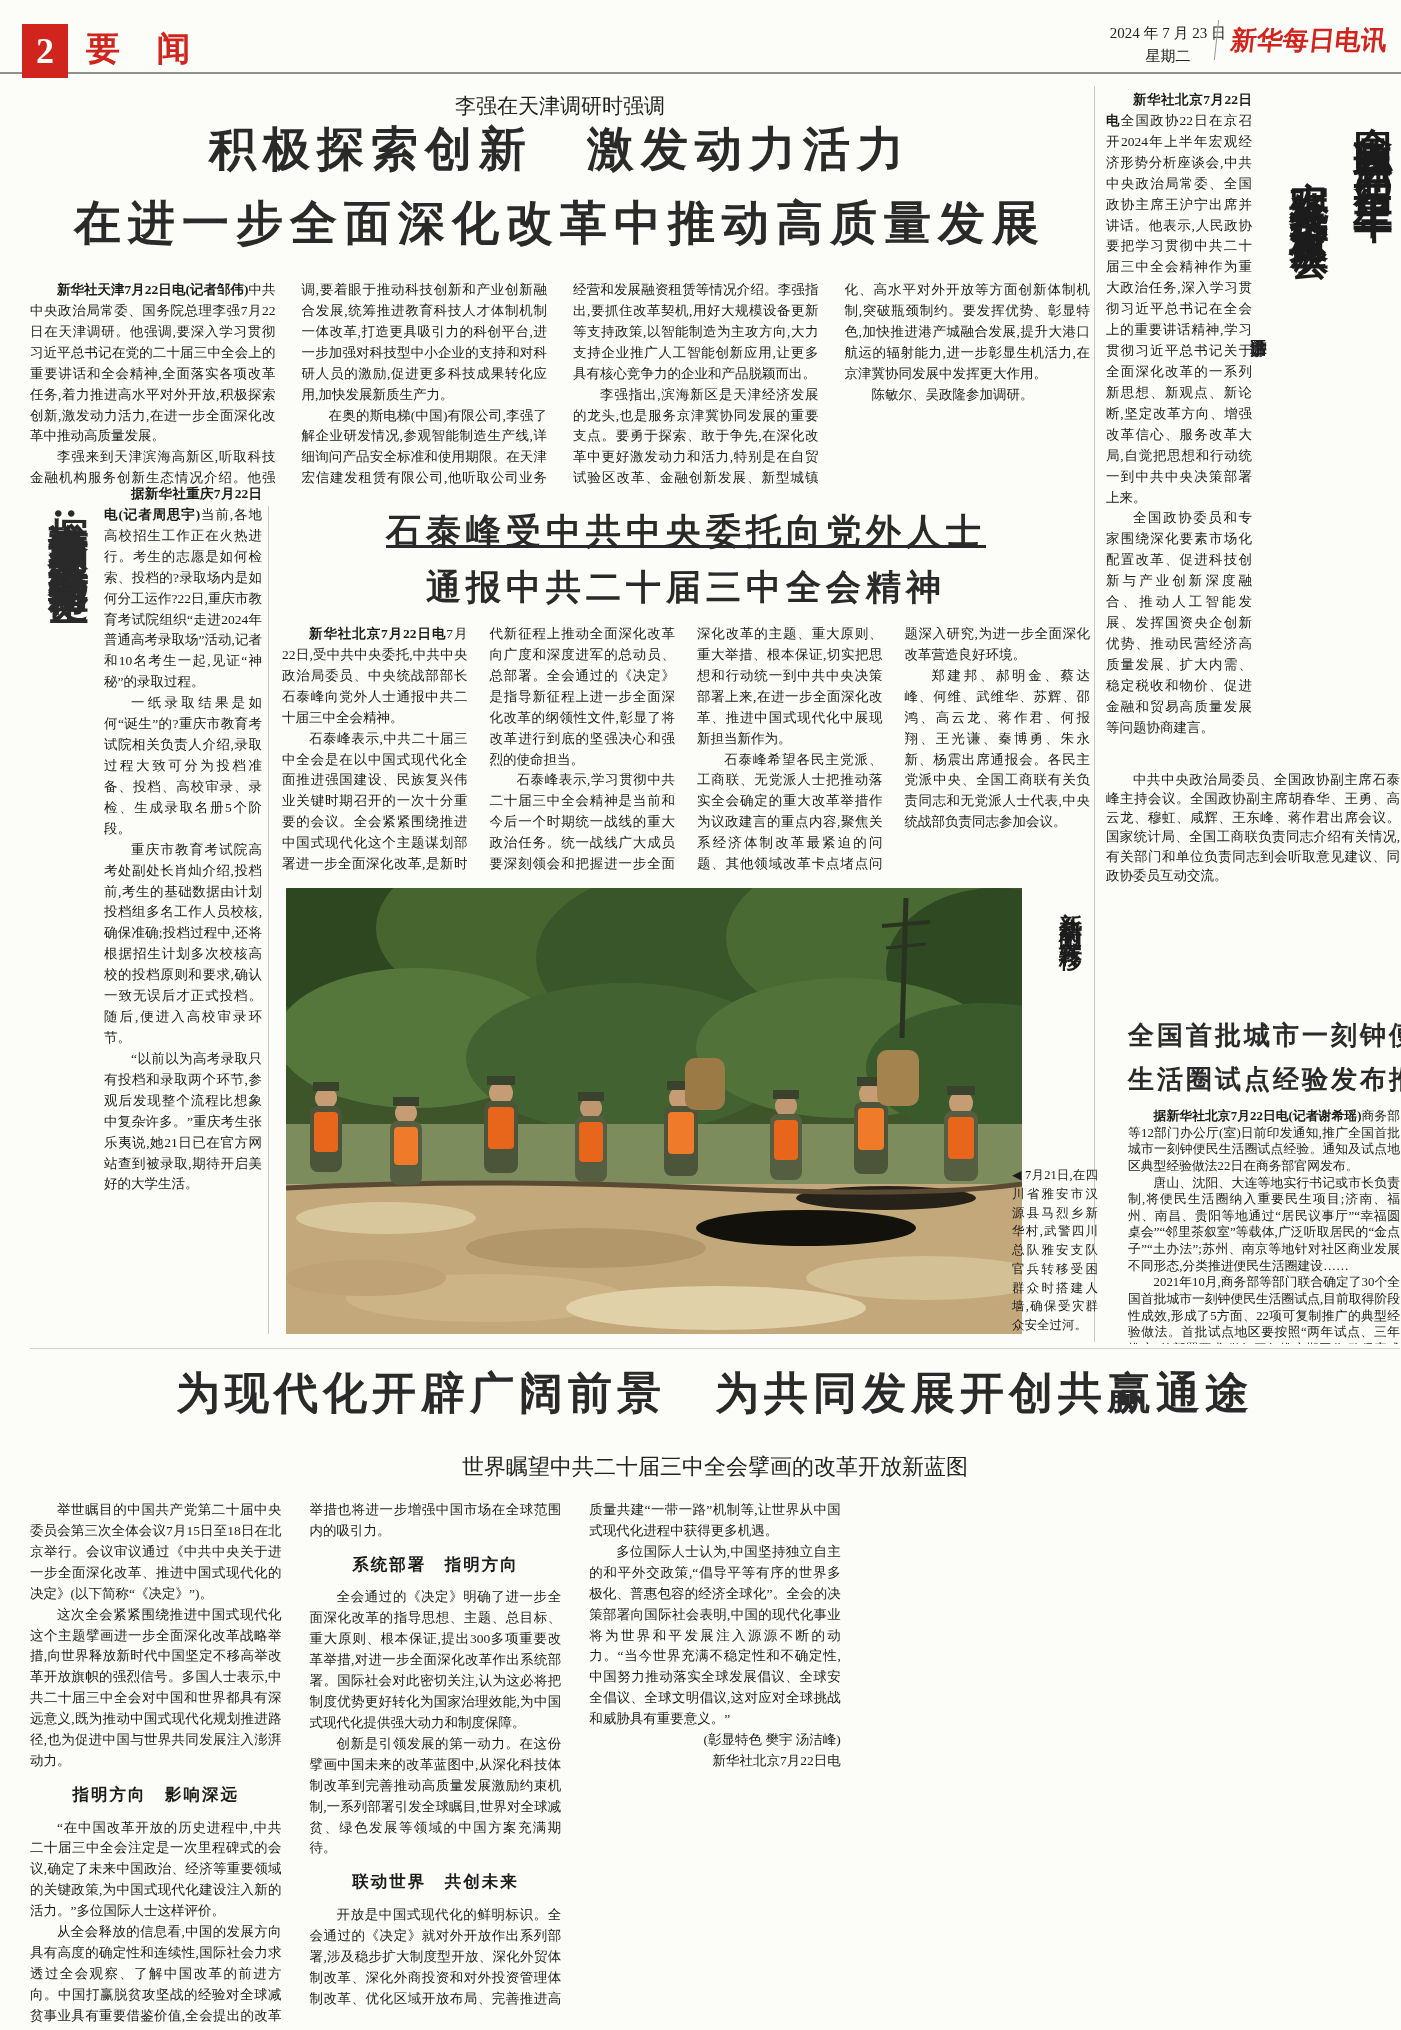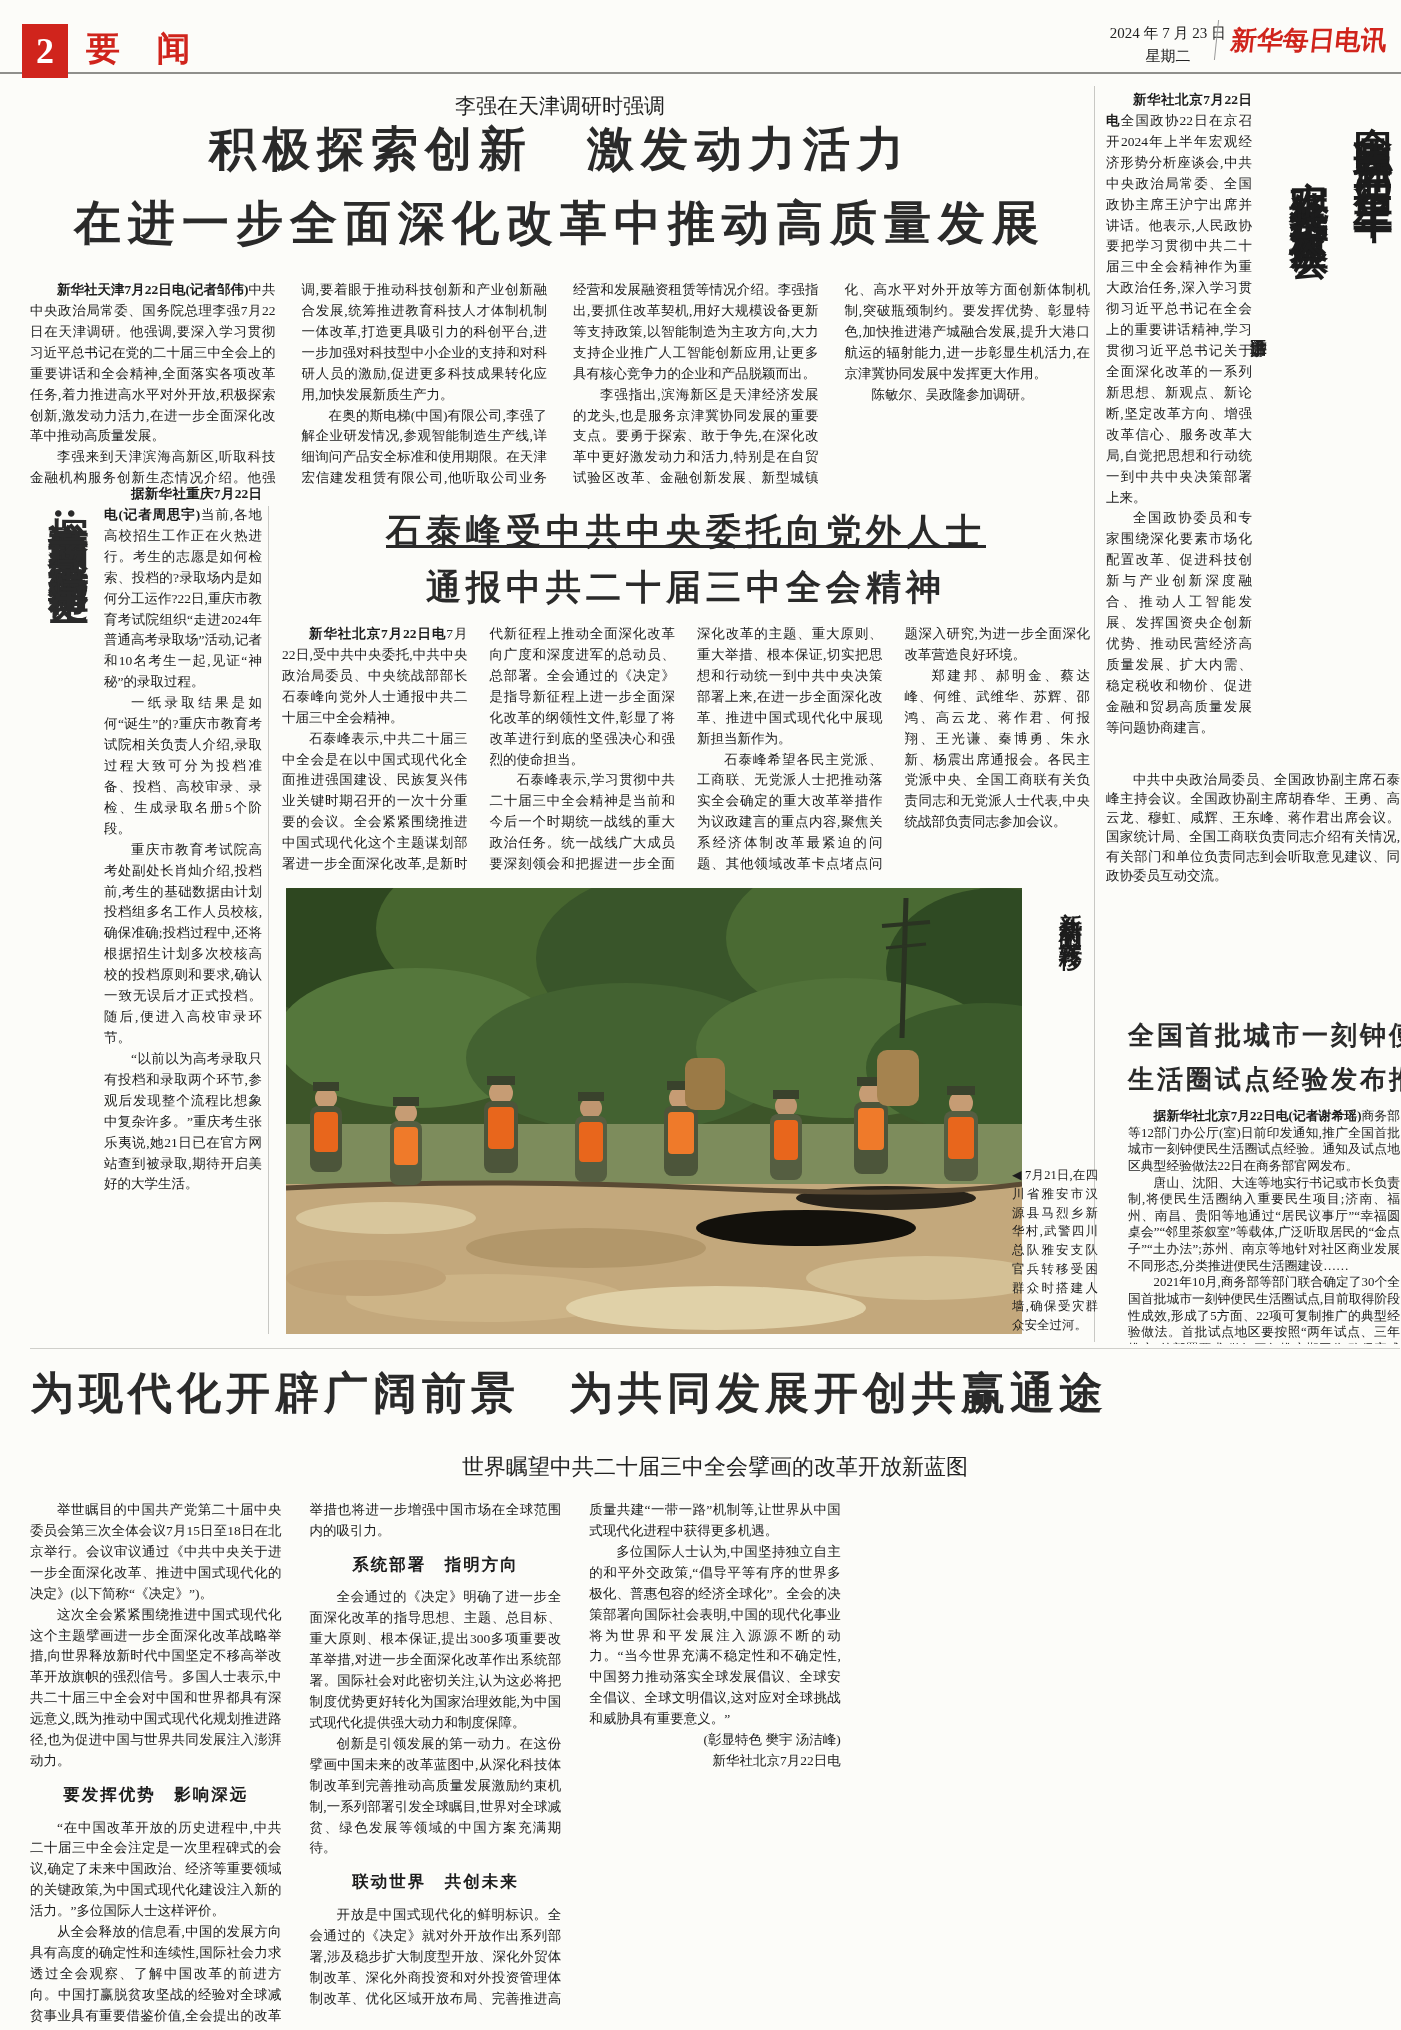--- a/index.html
+++ b/index.html
@@ -50,21 +50,21 @@
   #cap-title{left:1032px;top:894px;width:54px;height:260px;writing-mode:vertical-rl;
              font-size:23px;font-weight:bold;letter-spacing:5px;}
   #cap-text{left:1012px;top:1166px;width:86px;height:168px;font-size:12.5px;line-height:1.5;overflow:hidden;}
   #cap-text .para{text-indent:0;}
   
   .life-line{left:1128px;width:272px;text-align:center;font-weight:bold;color:#2a2a2a;
              font-size:26px;letter-spacing:3px;white-space:nowrap;}
   #life-body{left:1128px;top:1108px;width:272px;height:236px;font-size:12.8px;line-height:1.3;overflow:hidden;}
   
   #bot-rule{left:30px;top:1348px;width:1370px;}
-  #bot-head{left:30px;top:1364px;width:1370px;font-weight:bold;color:#2a2a2a;
+  #bot-head{left:30px;top:1364px;width:1370px;text-align:center;font-weight:bold;color:#2a2a2a;
             font-size:44px;letter-spacing:5px;white-space:nowrap;}
   #bot-sub{left:30px;top:1452px;width:1370px;text-align:center;font-size:22px;color:#222;}
   #bot-body{left:30px;top:1500px;width:1370px;height:528px;column-count:5;column-gap:28px;}
 </style>
 </head>
 <body>
 
 <div id="page">
 
   <div class="abs" id="hdr"></div>
@@ -215,21 +215,21 @@
       <p class="para">唐山、沈阳、大连等地实行书记或市长负责制,将便民生活圈纳入重要民生项目;济南、福州、南昌、贵阳等地通过“居民议事厅”“幸福圆桌会”“邻里茶叙室”等载体,广泛听取居民的“金点子”“土办法”;苏州、南京等地针对社区商业发展不同形态,分类推进便民生活圈建设……</p>
       <p class="para">2021年10月,商务部等部门联合确定了30个全国首批城市一刻钟便民生活圈试点,目前取得阶段性成效,形成了5方面、22项可复制推广的典型经验做法。首批试点地区要按照“两年试点、三年推广”的部署要求,做好三年推广期工作,确保完成2024年“70%以上的地级市行动起来”的目标。</p>
     </div>
 
   <div class="abs rule-h" id="bot-rule"></div>
   <div class="abs" id="bot-head">为现代化开辟广阔前景　为共同发展开创共赢通途</div>
   <div class="abs" id="bot-sub">世界瞩望中共二十届三中全会擘画的改革开放新蓝图</div>
   <div class="abs colbox" id="bot-body">
       <p class="para">举世瞩目的中国共产党第二十届中央委员会第三次全体会议7月15日至18日在北京举行。会议审议通过《中共中央关于进一步全面深化改革、推进中国式现代化的决定》(以下简称“《决定》”)。</p>
       <p class="para">这次全会紧紧围绕推进中国式现代化这个主题擘画进一步全面深化改革战略举措,向世界释放新时代中国坚定不移高举改革开放旗帜的强烈信号。多国人士表示,中共二十届三中全会对中国和世界都具有深远意义,既为推动中国式现代化规划推进路径,也为促进中国与世界共同发展注入澎湃动力。</p>
-      <div class="subhead">要发挥优势　影响深远</div>
+      <div class="subhead">指明方向　影响深远</div>
       <p class="para">“在中国改革开放的历史进程中,中共二十届三中全会注定是一次里程碑式的会议,确定了未来中国政治、经济等重要领域的关键政策,为中国式现代化建设注入新的活力。”多位国际人士这样评价。</p>
       <p class="para">从全会释放的信息看,中国的发展方向具有高度的确定性和连续性,国际社会力求透过全会观察、了解中国改革的前进方向。中国打赢脱贫攻坚战的经验对全球减贫事业具有重要借鉴价值,全会提出的改革举措也将进一步增强中国市场在全球范围内的吸引力。</p>
       <div class="subhead">系统部署　指明方向</div>
       <p class="para">全会通过的《决定》明确了进一步全面深化改革的指导思想、主题、总目标、重大原则、根本保证,提出300多项重要改革举措,对进一步全面深化改革作出系统部署。国际社会对此密切关注,认为这必将把制度优势更好转化为国家治理效能,为中国式现代化提供强大动力和制度保障。</p>
       <p class="para">创新是引领发展的第一动力。在这份擘画中国未来的改革蓝图中,从深化科技体制改革到完善推动高质量发展激励约束机制,一系列部署引发全球瞩目,世界对全球减贫、绿色发展等领域的中国方案充满期待。</p>
       <div class="subhead">联动世界　共创未来</div>
       <p class="para">开放是中国式现代化的鲜明标识。全会通过的《决定》就对外开放作出系列部署,涉及稳步扩大制度型开放、深化外贸体制改革、深化外商投资和对外投资管理体制改革、优化区域开放布局、完善推进高质量共建“一带一路”机制等,让世界从中国式现代化进程中获得更多机遇。</p>
       <p class="para">多位国际人士认为,中国坚持独立自主的和平外交政策,“倡导平等有序的世界多极化、普惠包容的经济全球化”。全会的决策部署向国际社会表明,中国的现代化事业将为世界和平发展注入源源不断的动力。“当今世界充满不稳定性和不确定性,中国努力推动落实全球发展倡议、全球安全倡议、全球文明倡议,这对应对全球挑战和威胁具有重要意义。”</p>
       <p class="para right">(彰显特色 樊宇 汤洁峰)</p>
       <p class="para right">新华社北京7月22日电</p>

